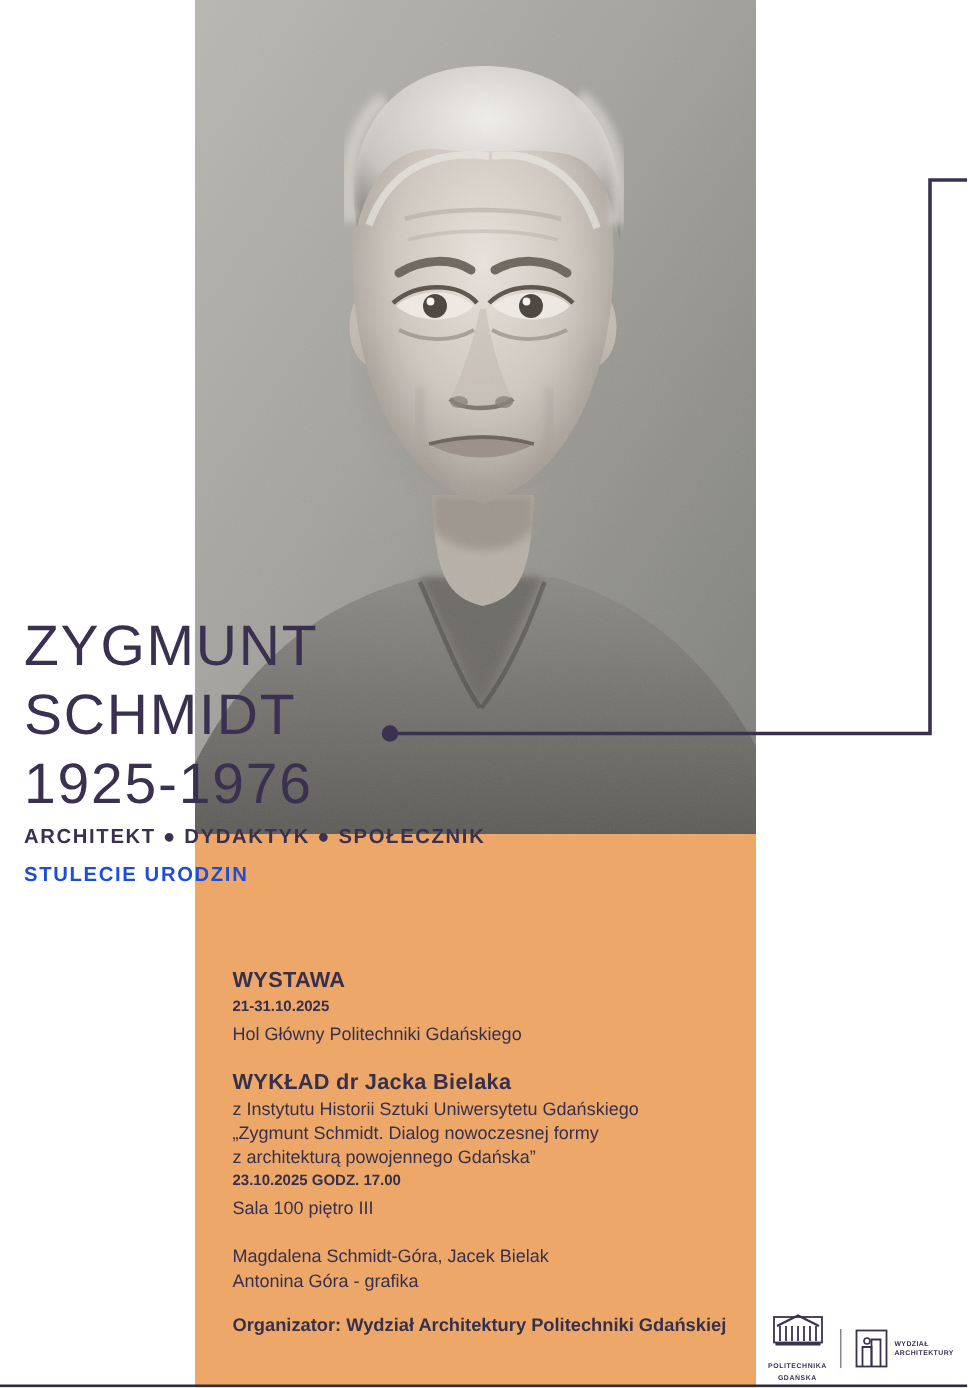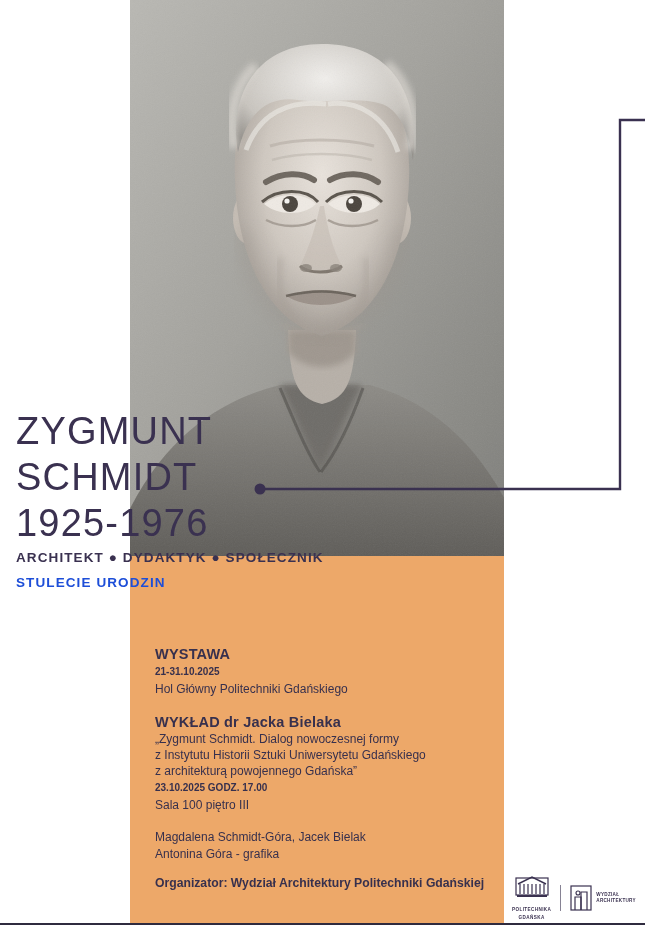--- a/index.html
+++ b/index.html
@@ -313,22 +313,22 @@
     <div>
       <div class="ev-title">WYSTAWA</div>
       <div class="ev-strong">21-31.10.2025</div>
       <div class="ev-line">Hol Główny Politechniki Gdańskiego</div>
     </div>
 
     <div class="block-gap"></div>
 
     <div>
       <div class="ev-title">WYKŁAD dr Jacka Bielaka</div>
+      <div class="ev-line">z Instytutu Historii Sztuki Uniwersytetu Gdańskiego</div>
       <div class="ev-line">„Zygmunt Schmidt. Dialog nowoczesnej formy</div>
-      <div class="ev-line">z Instytutu Historii Sztuki Uniwersytetu Gdańskiego</div>
       <div class="ev-line">z architekturą powojennego Gdańska”</div>
       <div class="ev-strong">23.10.2025 GODZ. 17.00</div>
       <div class="ev-line">Sala 100 piętro III</div>
     </div>
 
     <div class="block-gap"></div>
 
     <div class="credits">
       <div class="ev-line">Magdalena Schmidt-Góra, Jacek Bielak</div>
       <div class="ev-line">Antonina Góra - grafika</div>

